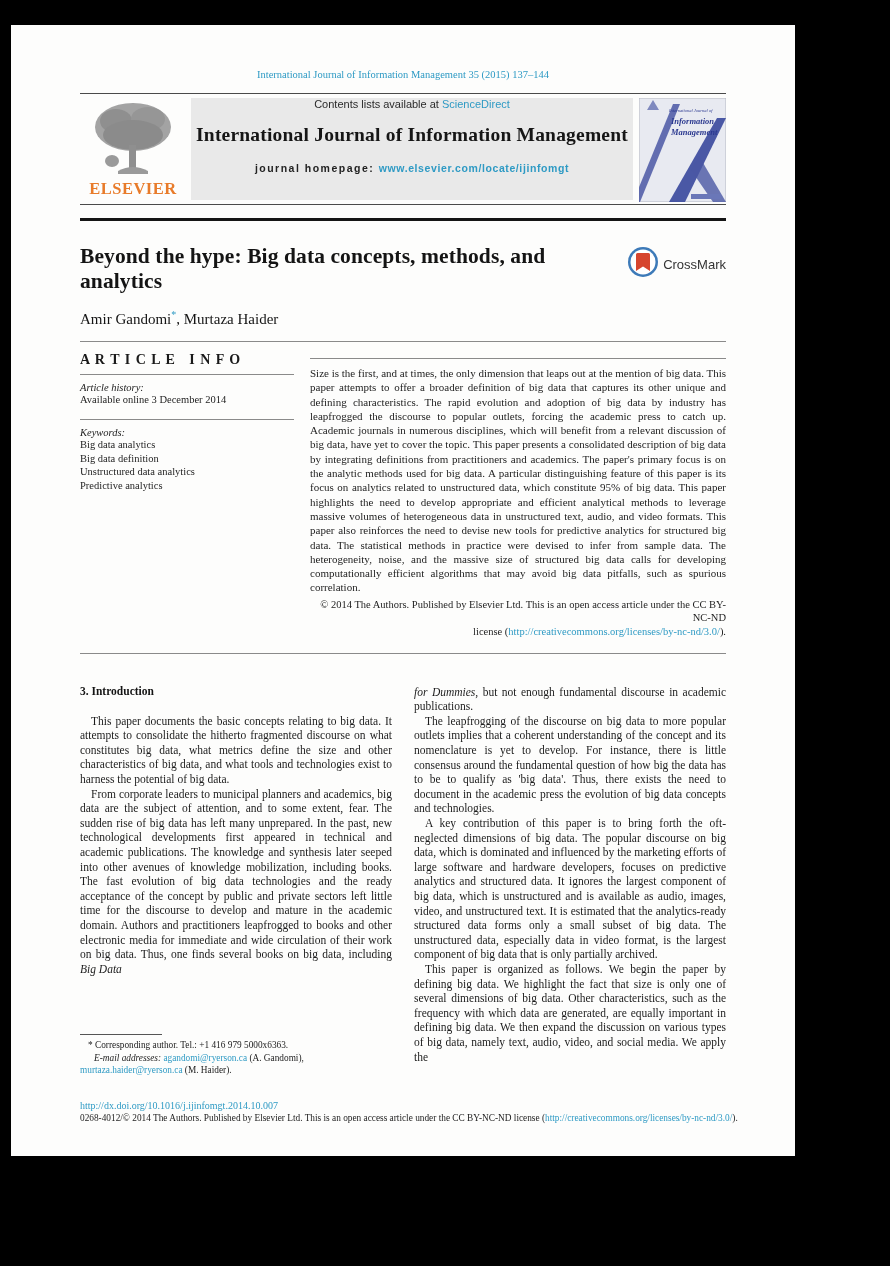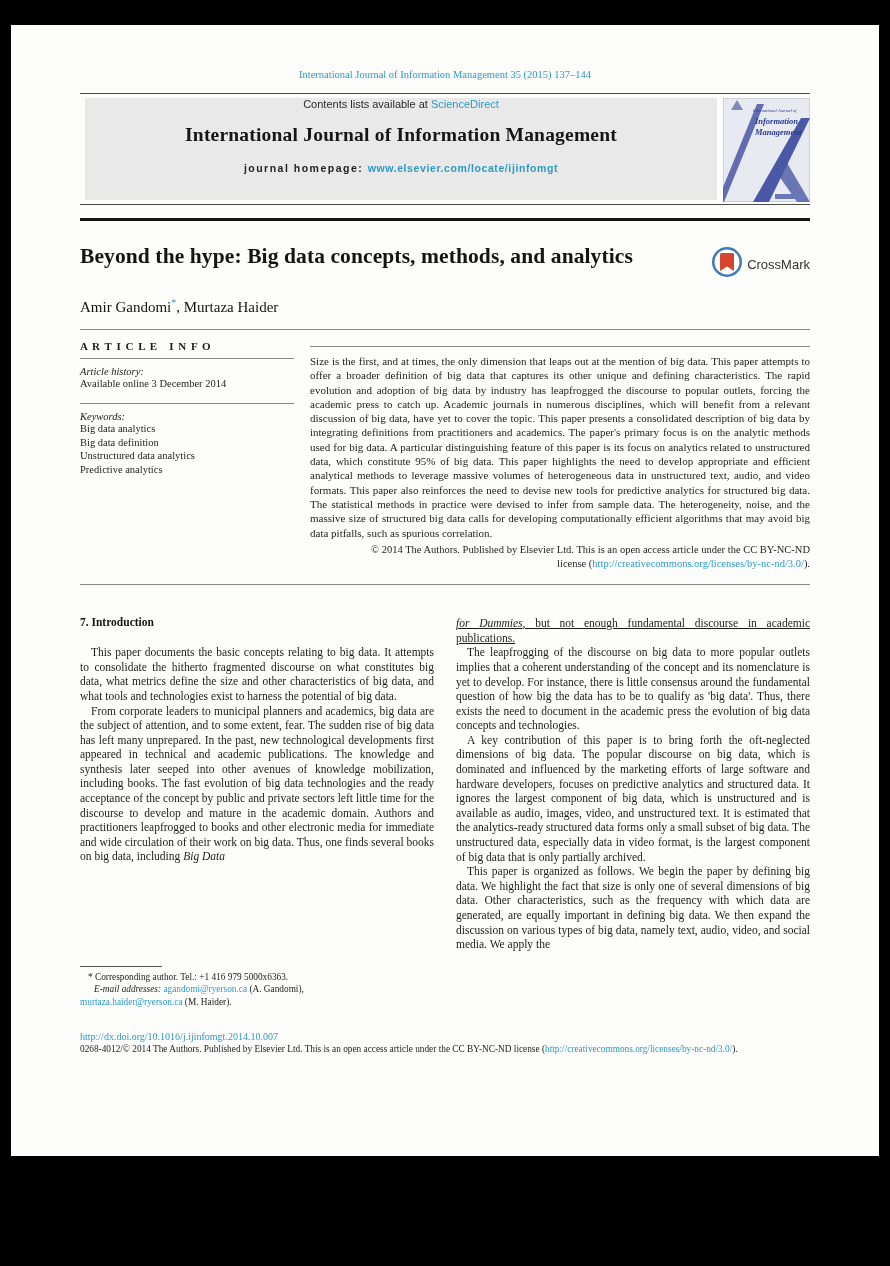--- a/index.html
+++ b/index.html
@@ -1,17 +1,17 @@
 <!DOCTYPE html>
 <html><head>
 <meta charset="utf-8">
 <style>
   * { margin:0; padding:0; box-sizing:border-box; }
   html,body { width:890px; height:1266px; background:#000; font-family:"Liberation Serif", serif; }
-  .page { position:absolute; left:11px; top:25px; width:868px; height:1131px; background:#fdfdfc; overflow:hidden; }
+  .page { position:absolute; left:11px; top:25px; width:784px; height:1131px; background:#fdfdfc; overflow:hidden; }
   .content { padding:0 69px; position:relative; }
 
   .citation { margin-top:44px; text-align:center; font-size:10.5px; color:#2e9ac4; }
 
   .banner-wrap { margin-top:13px; border-top:1px solid #4a4a4a; border-bottom:1px solid #4a4a4a; padding:4px 0; }
   .banner-row { display:flex; align-items:stretch; height:102px; }
   .logo-col { width:106px; display:flex; flex-direction:column; align-items:center; justify-content:flex-end; padding-bottom:1px; }
   .elsevier-text { color:#e87b2a; font-size:16.5px; font-weight:bold; letter-spacing:.5px; margin-top:-2px; }
   .gray-box { flex:1; background:#e9e9e9; margin:0 5px; text-align:center; }
   .contents-line { font-size:11px; color:#2b2b2b; font-family:"Liberation Sans",sans-serif; }
@@ -29,34 +29,34 @@
   .authors { margin-top:15px; font-size:15px; color:#141414; }
   .authors sup { color:#2e9ac4; font-size:10px; }
   .affiliation { margin-top:10px; font-size:9.5px; font-style:italic; font-weight:bold; color:#222; }
 
   .rule  { height:1px; background:#8a8a8a; }
   .rule-mt { margin-top:13px; }
 
   .meta-cols { display:flex; gap:16px; margin-top:10px; }
   .info-col { width:214px; flex:none; }
   .abs-col  { flex:1; }
-  .block-heading { font-size:11px; font-weight:bold; color:#1a1a1a; white-space:pre; letter-spacing:1px; }
+  .block-heading { font-size:14px; font-weight:bold; color:#1a1a1a; white-space:pre; letter-spacing:1px; }
   .sub-rule { height:1px; background:#8a8a8a; margin:6px 0 7px 0; }
   .info-label { font-style:italic; font-size:10.5px; color:#222; }
   .info-text  { font-size:10.5px; color:#1d1d1d; line-height:1.3; }
   .kw { font-size:10.5px; color:#1d1d1d; line-height:1.32; }
   .abstract-text { font-size:11px; color:#1d1d1d; line-height:1.3; text-align:justify; }
   .copyright { margin-top:3px; text-align:right; font-size:10.5px; color:#1d1d1d; line-height:1.3; }
   .copyright .lnk { color:#2e9ac4; }
 
   .body-cols { display:flex; gap:22px; margin-top:31px; min-height:392px; }
   .bcol { flex:1; display:flex; flex-direction:column; }
   .sec-heading { font-size:11.5px; font-weight:bold; color:#141414; margin-bottom:17px; }
   .para { font-size:11.5px; color:#1c1c1c; line-height:1.27; text-align:justify; text-indent:11px; }
-  .para.noindent { text-indent:0;text-decoration:underline; }
+  .para.noindent { text-indent:0; }
   .ital { font-style:italic; }
 
   .footnote { margin-top:auto; font-size:9.3px; color:#222; line-height:1.35; }
   .fn-rule { width:82px; height:1px; background:#555; margin-bottom:4px; }
   .fn-line1 { padding-left:8px; }
   .fn-line2 { padding-left:14px; }
   .lnk { color:#2e9ac4; text-decoration:none; cursor:pointer; }
 
   .footer { margin-top:23px; }
   .doi-line { font-size:10px; }
@@ -65,20 +65,34 @@
 </head>
 <body>
 
 <div class="page">
   <div class="content">
 
     <div class="citation">International Journal of Information Management 35 (2015) 137–144</div>
 
     <div class="banner-wrap">
       <div class="banner-row">
+        <div class="logo-col">
+          <span>
+            <svg width="90" height="76" viewBox="0 0 90 76">
+              <ellipse cx="45" cy="26" rx="38" ry="24" fill="#a3a3a3"></ellipse>
+              <ellipse cx="28" cy="20" rx="16" ry="12" fill="#8f8f8f"></ellipse>
+              <ellipse cx="60" cy="18" rx="17" ry="12" fill="#969696"></ellipse>
+              <ellipse cx="45" cy="34" rx="30" ry="15" fill="#8b8b8b"></ellipse>
+              <rect x="41" y="44" width="7" height="26" fill="#8f8f8f"></rect>
+              <path d="M30 70 Q45 62 60 70 L60 73 L30 73 Z" fill="#9a9a9a"></path>
+              <ellipse cx="24" cy="60" rx="7" ry="6" fill="#9a9a9a"></ellipse>
+            </svg>
+          </span>
+          <div class="elsevier-text">ELSEVIER</div>
+        </div>
         <div class="gray-box">
           <div class="contents-line">
             <span>Contents lists available at </span><a class="lnk">ScienceDirect</a>
           </div>
           <div class="journal-title">International Journal of Information Management</div>
           <div class="homepage-line">
             <span>journal homepage: </span><a class="lnk">www.elsevier.com/locate/ijinfomgt</a>
           </div>
         </div>
         <div class="cover-col">
@@ -140,21 +154,21 @@
             <span>license (</span><a class="lnk">http://creativecommons.org/licenses/by-nc-nd/3.0/</a><span>).</span>
           </div>
         </div>
       </div>
     </div>
 
     <div class="rule" style="margin-top:14px;"></div>
 
     <div class="body-cols">
       <div class="bcol">
-        <div class="sec-heading">7. Introduction</div>
+        <div class="sec-heading">3. Introduction</div>
         <p class="para">This paper documents the basic concepts relating to big data. It attempts to consolidate the hitherto fragmented discourse on what constitutes big data, what metrics define the size and other characteristics of big data, and what tools and technologies exist to harness the potential of big data.</p>
         <p class="para">
           <span>From corporate leaders to municipal planners and academics, big data are the subject of attention, and to some extent, fear. The sudden rise of big data has left many unprepared. In the past, new technological developments first appeared in technical and academic publications. The knowledge and synthesis later seeped into other avenues of knowledge mobilization, including books. The fast evolution of big data technologies and the ready acceptance of the concept by public and private sectors left little time for the discourse to develop and mature in the academic domain. Authors and practitioners leapfrogged to books and other electronic media for immediate and wide circulation of their work on big data. Thus, one finds several books on big data, including </span><span class="ital">Big Data</span>
         </p>
         <div class="footnote">
           <div class="fn-rule"></div>
           <div class="fn-line1">* Corresponding author. Tel.: +1 416 979 5000x6363.</div>
           <div class="fn-line2">
             <span class="ital">E-mail addresses: </span><a class="lnk">agandomi@ryerson.ca</a><span> (A. Gandomi),</span>
           </div>

